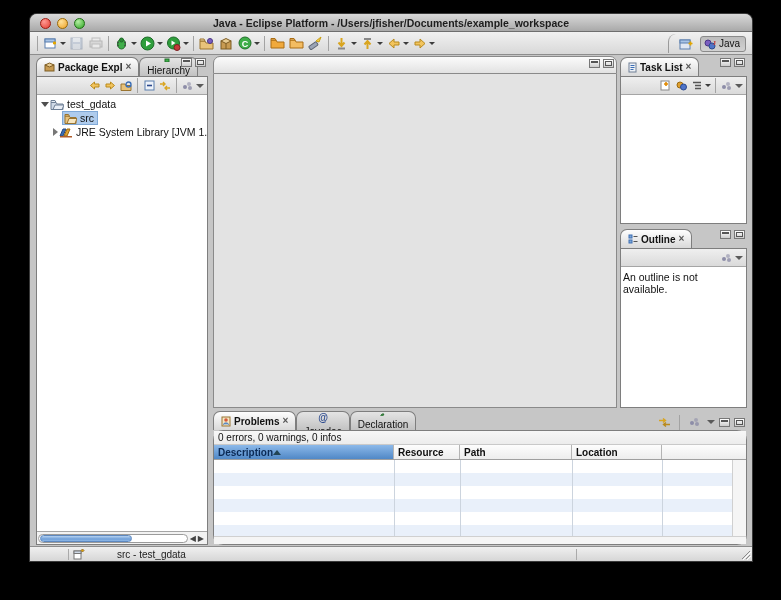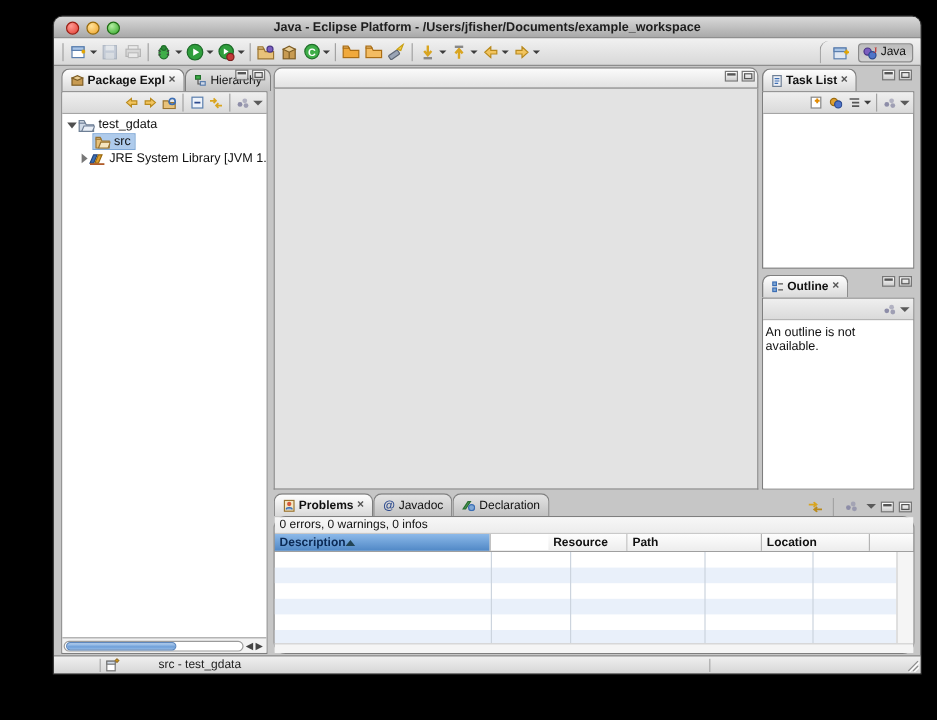--- a/index.html
+++ b/index.html
@@ -1,18 +1,18 @@
 <!DOCTYPE html>
 <html><head>
 <meta charset="utf-8">
 <style>
   * { margin:0; padding:0; box-sizing:border-box; }
   html,body { width:781px; height:600px; background:#000; font-family:"Liberation Sans", sans-serif; overflow:hidden; }
 
-  .window { position:absolute; left:45px; top:14px; width:722px; height:547px;
+  .window { position:absolute; left:30px; top:14px; width:722px; height:547px;
             background:#c6c6c6; border-radius:7px 7px 0 0; box-shadow:0 0 0 1px #3a3a3a; }
 
   
   .titlebar { position:absolute; left:0; top:0; width:100%; height:18px;
               background:linear-gradient(#d9d9d9,#a9a9a9); border-radius:7px 7px 0 0;
               border-bottom:1px solid #6e6e6e; }
   .tl { position:absolute; top:4px; width:11px; height:11px; border-radius:50%; }
   .tl.red    { left:10px; background:radial-gradient(circle at 35% 30%, #ff9a93, #e33e32); border:1px solid #9c1c12; }
   .tl.yellow { left:27px; background:radial-gradient(circle at 35% 30%, #ffe29a, #efa327); border:1px solid #9a6a07; }
   .tl.green  { left:44px; background:radial-gradient(circle at 35% 30%, #b4eea2, #2fa624); border:1px solid #1d6e12; }
@@ -33,21 +33,21 @@
                 background:linear-gradient(#bdbdbd,#d2d2d2); border:1px solid #8a8a8a; border-radius:3px;
                 font-size:10px; color:#111; }
 
   
   .panel { position:absolute; }
   .tabrow { position:relative; height:20px; display:flex; align-items:flex-end; }
   .tab { display:inline-flex; align-items:center; gap:3px; height:19px; padding:0 7px;
          border:1px solid #7e7e7e; border-bottom:none; border-radius:7px 7px 0 0;
          font-size:10px; color:#111; white-space:nowrap; }
   .tab.active { background:linear-gradient(#fefefe,#d9d9d9); font-weight:bold; }
-  .tab.inactive { background:linear-gradient(#e4e4e4,#c2c2c2); }
+  .tab.inactive { background:linear-gradient(#e4e4e4,#c2c2c2);flex-direction:column; }
   .tab .x { font-size:10px; color:#555; line-height:1; }
   .minmax { position:absolute; right:2px; top:2px; display:flex; gap:3px; }
   .mm { width:11px; height:9px; border:1px solid #777; background:linear-gradient(#fff,#ccc); position:relative; }
   .mm.min::after { content:""; position:absolute; left:1px; right:1px; top:1px; height:2px; background:#555; }
   .mm.max::after { content:""; position:absolute; left:1px; right:1px; top:1px; bottom:1px; border:1px solid #555; }
   .pbody { position:absolute; left:0; right:0; bottom:0; border:1px solid #7e7e7e; background:#fff; }
   .viewbar { height:18px; background:linear-gradient(#efefef,#dadada); border-bottom:1px solid #a5a5a5;
              display:flex; align-items:center; justify-content:flex-end; padding:0 3px; }
   .vbtn { width:16px; height:16px; display:flex; align-items:center; justify-content:center; }
   .dots { display:inline-block; width:10px; height:8px; position:relative; }
@@ -525,21 +525,21 @@
         <span class="mm max"></span>
       </div>
     </div>
     <div class="pbody">
       <div class="summary">0 errors, 0 warnings, 0 infos</div>
       <div class="thead">
         <div class="th sorted" style="width:180px;">
           <span>Description</span>
           <span class="sort-up"></span>
         </div>
-        <div class="th" style="width:66px;margin-left:48px;">
+        <div class="th" style="width:66px;">
             <span>Resource</span>
           </div>
         <div class="th" style="width:112px;">
             <span>Path</span>
           </div>
         <div class="th" style="width:90px;">
             <span>Location</span>
           </div>
         <div class="th" style="flex:1;border-right:none;"></div>
       </div>

